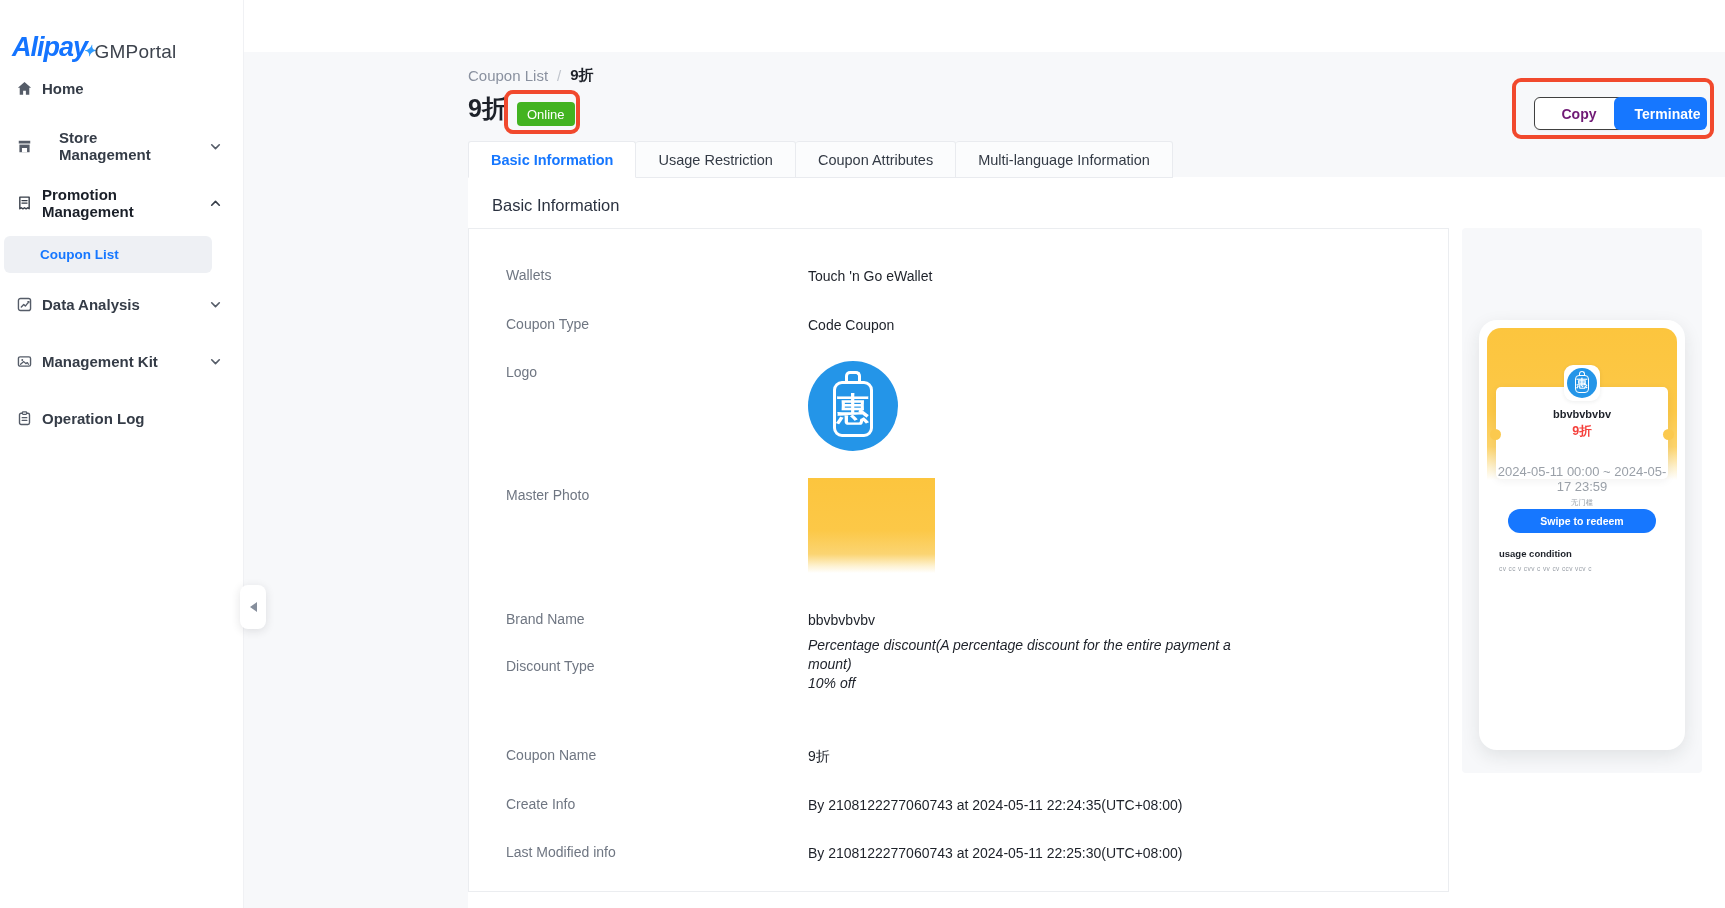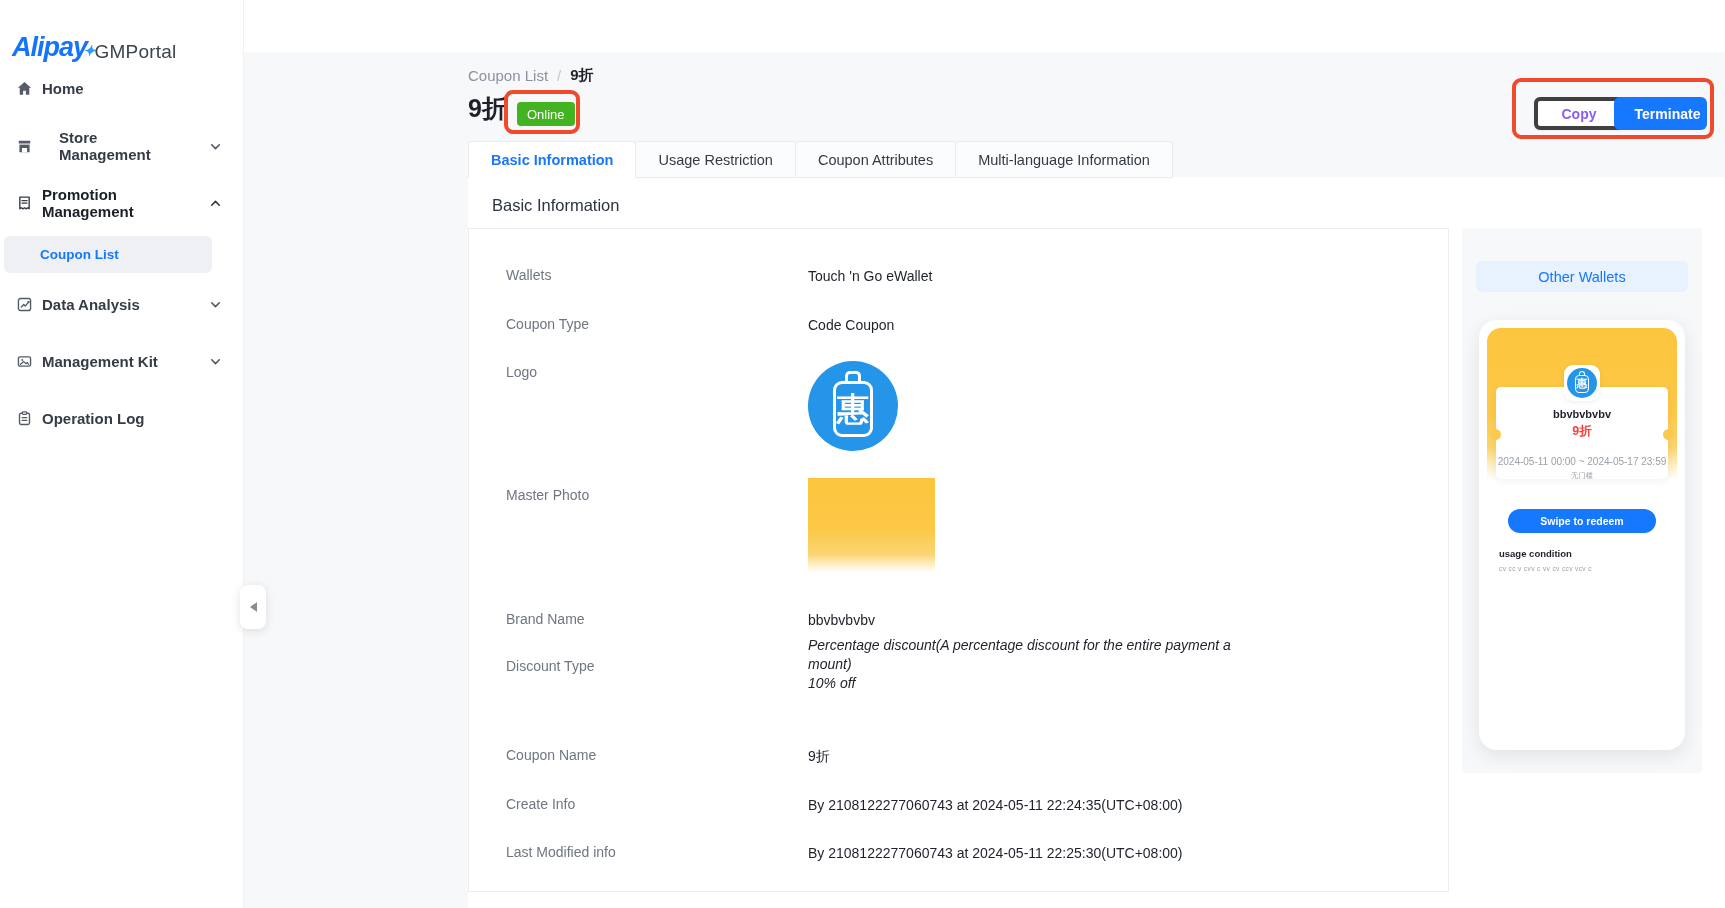--- a/index.html
+++ b/index.html
@@ -33,21 +33,21 @@
   .breadcrumb .sep { color:#c0c4cc; }
   .breadcrumb .current { color:#1d2129; font-weight:600; }
   .page-title { position:absolute; left:468px; top:92px; font-size:25px; font-weight:700; color:#1d2129; z-index:2; }
   .status-badge { position:absolute; left:517px; top:102px; height:24px; padding:0 10px; background:#43b321; border-radius:4px; color:#fff; font-size:13px; font-weight:400; display:flex; align-items:center; z-index:2; }
   .anno-box { position:absolute; border:4px solid #f1492d; border-radius:9px; z-index:3; pointer-events:none; }
   .anno-status { left:504px; top:90px; width:76px; height:44px; }
   .anno-actions { left:1512px; top:78px; width:202px; height:61px; }
 
   
   .btn { position:absolute; height:33px; border-radius:6px; font-size:14px; font-weight:600; display:flex; align-items:center; justify-content:center; cursor:pointer; z-index:4; }
-  .btn-copy { left:1534px; top:97px; width:90px; background:#fff; border:4px solid #404040; color:#8b5cf6; box-shadow:0 1px 2px rgba(0,0,0,0.04); }
+  .btn-copy { left:1534px; top:97px; width:90px; background:#fff; border:1px solid #404040; color:#701a75; box-shadow:0 1px 2px rgba(0,0,0,0.04); }
   .btn-terminate { left:1614px; top:97px; width:93px; background:#1677ff; color:#fff;padding-left:14px; }
 
   
   .tabs { position:absolute; left:468px; top:141px; height:37px; display:flex; z-index:2; }
   .tab { height:37px; padding:0 22px; display:flex; align-items:center; font-size:14.5px; color:#333a45; background:#fbfcfd; border:1px solid #e9ebef; border-left:none; cursor:pointer; border-radius:3px 3px 0 0; }
   .tab:first-child { border-left:1px solid #e9ebef; }
   .tab.active { background:#fff; color:#1677ff; font-weight:700; border-bottom:1px solid #fff; }
 
   
   .panel { position:absolute; left:468px; top:177px; width:1257px; height:731px; background:#fff; z-index:1; }
@@ -74,21 +74,21 @@
   .other-wallets { position:absolute; left:14px; top:33px; width:212px; height:31px; background:#e7f2fe; border-radius:6px; color:#1677ff; font-size:14.5px; display:flex; align-items:center; justify-content:center; cursor:pointer; }
   .phone { position:absolute; left:17px; top:92px; width:206px; height:430px; background:#fff; border-radius:18px; box-shadow:0 6px 18px rgba(31,35,41,0.10); overflow:hidden; }
   .phone-orange { position:absolute; left:8px; top:8px; width:190px; height:152px; border-radius:14px 14px 0 0;
      background:linear-gradient(180deg,#fcc53e 0%,#fcc847 55%,#fcd36a 78%,rgba(252,228,160,0.5) 92%,rgba(255,255,255,0) 100%); }
   .ticket { position:absolute; left:17px; top:67px; width:172px; height:92px; background:#fff; border-radius:5px; box-shadow:0 2px 8px rgba(31,35,41,0.06); text-align:center; }
   .notch { position:absolute; width:11px; height:11px; border-radius:50%; background:#fbc94e; top:42px; }
   .notch.l { left:-6px; } .notch.r { right:-6px; }
   .logo-badge { position:absolute; left:50%; top:-22px; transform:translateX(-50%); width:36px; height:36px; background:#fff; border-radius:9px; display:flex; align-items:center; justify-content:center; box-shadow:0 1px 4px rgba(31,35,41,0.08); }
   .tk-brand { margin-top:21px; font-size:11px; font-weight:700; color:#1d2129; }
   .tk-name { margin-top:3px; font-size:12.5px; font-weight:700; color:#f5413d; }
-  .tk-dates { margin-top:16px; font-size:10px; color:#9aa0a8; }
+  .tk-dates { margin-top:24px; font-size:13px; color:#9aa0a8; }
   .tk-threshold { margin-top:4px; font-size:7.5px; color:#9aa0a8; }
   .swipe-pill { position:absolute; left:29px; top:189px; width:148px; height:24px; background:#1677ff; border-radius:12px; color:#fff; font-size:10.5px; font-weight:700; display:flex; align-items:center; justify-content:center; }
   .usage-title { position:absolute; left:20px; top:228px; font-size:9.5px; font-weight:700; color:#1d2129; }
   .usage-text { position:absolute; left:20px; top:245px; font-size:6.5px; color:#9aa0a8; letter-spacing:0.4px; }
 
   .nicon svg, .chev svg { display:block; }
 </style>
 </head>
 <body>
 
@@ -252,21 +252,20 @@
       <div class="frow-value" style="top:518px;">9折</div>
 
       <div class="frow-label" style="top:567px;">Create Info</div>
       <div class="frow-value" style="top:567px;">By 2108122277060743 at 2024-05-11 22:24:35(UTC+08:00)</div>
 
       <div class="frow-label" style="top:615px;">Last Modified info</div>
       <div class="frow-value" style="top:615px;">By 2108122277060743 at 2024-05-11 22:25:30(UTC+08:00)</div>
     </div>
 
     <div class="preview-wrap">
-      <div class="other-wallets">Other Wallets</div>
 
       <div class="phone">
         <div class="phone-orange"></div>
 
         <div class="ticket">
           <span class="notch l"></span>
           <span class="notch r"></span>
           <div class="logo-badge">
             <span class="logo-small">
               <span class="suit-handle"></span>

